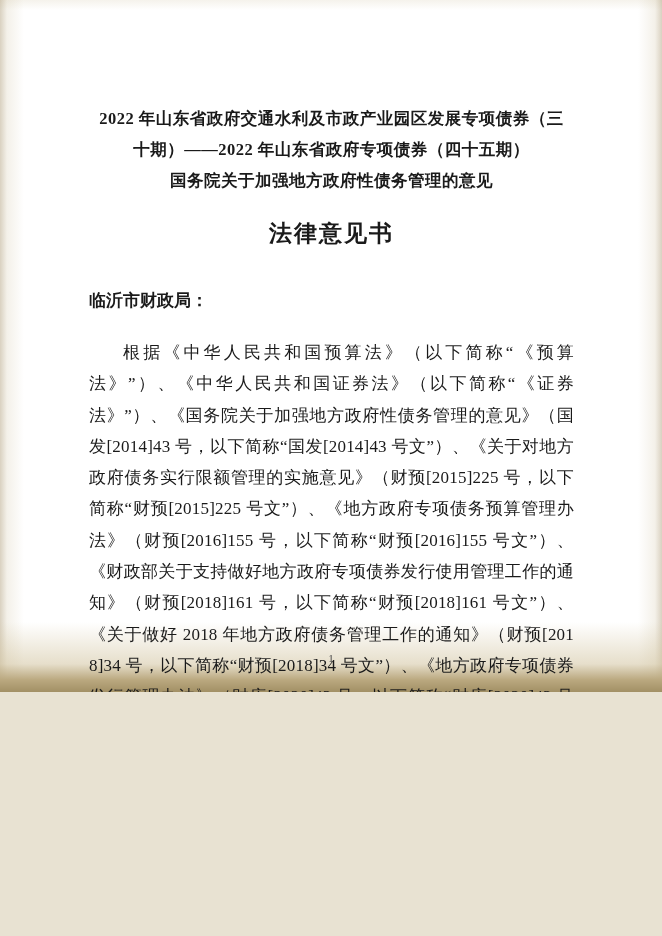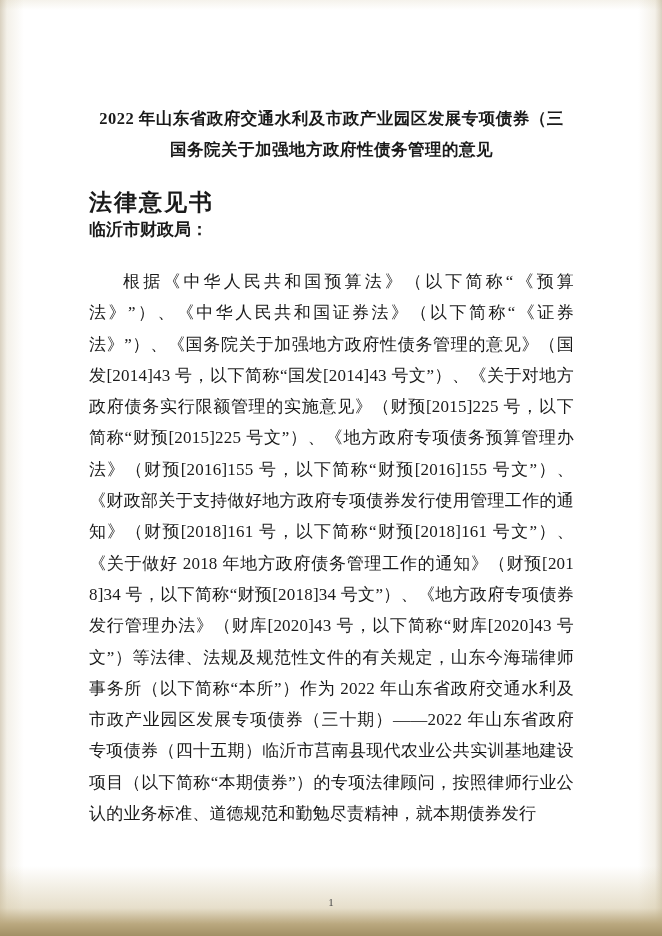--- a/index.html
+++ b/index.html
@@ -3,21 +3,21 @@
 <meta charset="utf-8">
 <style>
   html, body {
     margin: 0;
     padding: 0;
     background: #e8e2d2;
   }
   .page-canvas {
     position: relative;
     width: 662px;
-    height: 936px;
+    height: 692px;
     margin: 0 auto;
     overflow: hidden;
     font-family: "Liberation Serif", "DejaVu Serif", serif;
     color: #1a1a1a;
     background:
       linear-gradient(to top, #a29065 0px, #baa87f 12px, rgba(210,196,160,0.55) 28px, rgba(255,255,255,0) 70px),
       linear-gradient(to right, rgba(171,153,116,0.45) 0px, rgba(204,190,155,0.22) 7px, rgba(255,255,255,0) 24px),
       linear-gradient(to left, rgba(171,153,116,0.45) 0px, rgba(204,190,155,0.22) 7px, rgba(255,255,255,0) 24px),
       linear-gradient(to bottom, rgba(205,192,158,0.20) 0px, rgba(255,255,255,0) 10px),
       #ffffff;
@@ -29,28 +29,30 @@
     top: 103px;
   }
   .doc-title {
     text-align: center;
     font-weight: bold;
     font-size: 16.5px;
     line-height: 31px;
     letter-spacing: 0.5px;
   }
   .doc-heading {
+    text-align: center;
     font-weight: bold;
     font-size: 23px;
     letter-spacing: 2px;
     margin-top: 22px;
   }
   .addressee {
     font-weight: bold;
     font-size: 17px;
+    margin-top: 40px;
   }
   .body-text {
     margin-top: 25px;
     font-size: 17px;
     line-height: 31.3px;
     text-align: justify;
     text-indent: 2em;
     letter-spacing: 0.2px;
     word-break: break-all;
   }
@@ -65,20 +67,21 @@
   }
 </style>
 </head>
 <body>
 
 <div class="page-canvas">
   <div class="content">
 
     <div class="doc-title">
       <div>2022 年山东省政府交通水利及市政产业园区发展专项债券（三</div>
+      <div>十期）——2022 年山东省政府专项债券（四十五期）</div>
       <div>国务院关于加强地方政府性债务管理的意见</div>
     </div>
 
     <div class="doc-heading">法律意见书</div>
 
     <div class="addressee">临沂市财政局：</div>
 
     <div class="body-text">根据《中华人民共和国预算法》（以下简称“《预算法》”）、《中华人民共和国证券法》（以下简称“《证券法》”）、《国务院关于加强地方政府性债务管理的意见》（国发[2014]43 号，以下简称“国发[2014]43 号文”）、《关于对地方政府债务实行限额管理的实施意见》（财预[2015]225 号，以下简称“财预[2015]225 号文”）、《地方政府专项债务预算管理办法》（财预[2016]155 号，以下简称“财预[2016]155 号文”）、《财政部关于支持做好地方政府专项债券发行使用管理工作的通知》（财预[2018]161 号，以下简称“财预[2018]161 号文”）、《关于做好 2018 年地方政府债务管理工作的通知》（财预[2018]34 号，以下简称“财预[2018]34 号文”）、《地方政府专项债券发行管理办法》（财库[2020]43 号，以下简称“财库[2020]43 号文”）等法律、法规及规范性文件的有关规定，山东今海瑞律师事务所（以下简称“本所”）作为 2022 年山东省政府交通水利及市政产业园区发展专项债券（三十期）——2022 年山东省政府专项债券（四十五期）临沂市莒南县现代农业公共实训基地建设项目（以下简称“本期债券”）的专项法律顾问，按照律师行业公认的业务标准、道德规范和勤勉尽责精神，就本期债券发行</div>
 
   </div>

